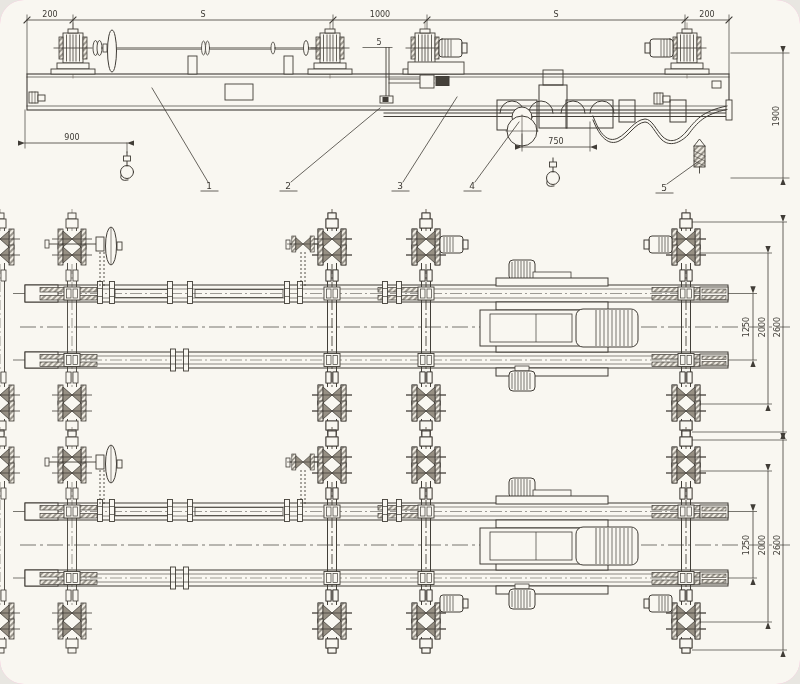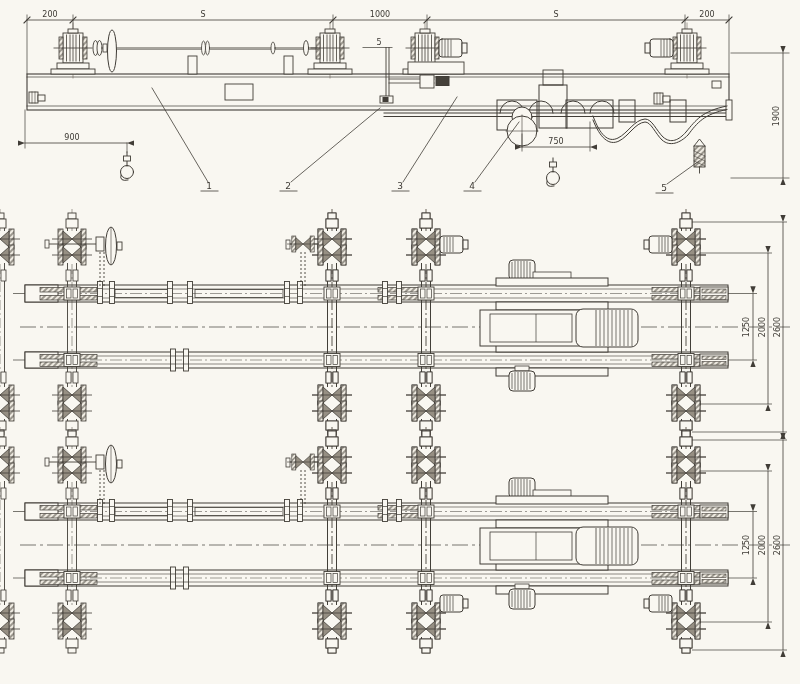--- a/index.html
+++ b/index.html
@@ -1,17 +1,17 @@
 <!DOCTYPE html>
 <html><head>
 <meta charset="utf-8">
 <style>
   html,body{margin:0;padding:0;background:#e8e6e1;}
   .sheet{width:800px;height:684px;background:#f9a8d4;position:relative;overflow:hidden;
-         font-family:"DejaVu Sans", sans-serif;}
+         font-family:"DejaVu Sans", sans-serif;border-radius:24px;}
   svg{display:block}
   text{fill:#3c3933;}
   .dimtxt{font-size:8px;}
   .parttxt{font-size:9px;}
 </style>
 </head>
 <body>
 
 <div class="sheet">
 <svg width="800" height="684" viewBox="0 0 800 684">

